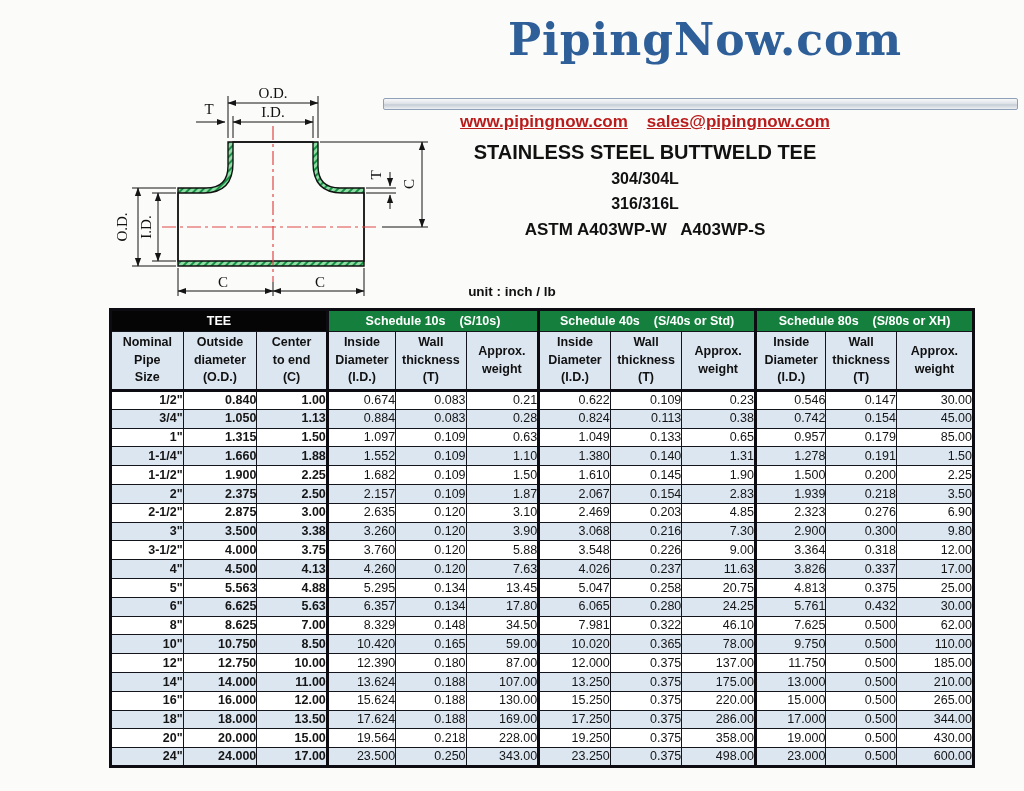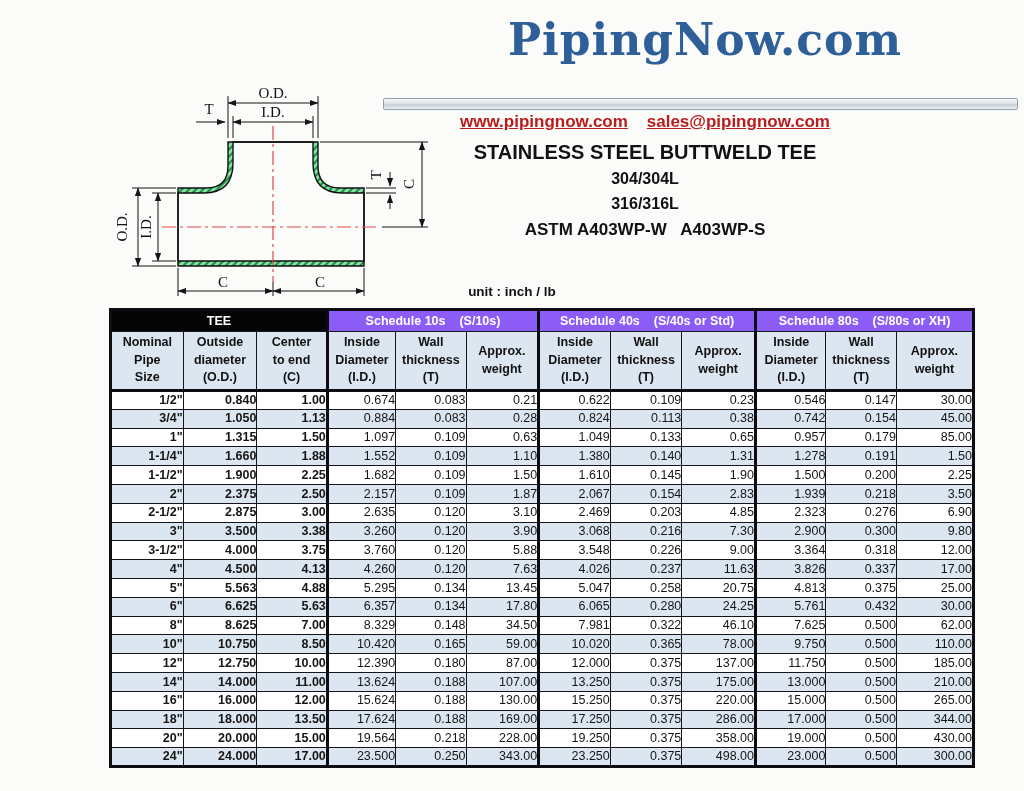--- a/index.html
+++ b/index.html
@@ -40,21 +40,21 @@
     position:absolute;left:109px;top:308px;width:866px;
     border-collapse:collapse;table-layout:fixed;
     font-size:12.5px;background:#fff;
     border:3px solid #0c0c12;
   }
   .dimtable th,.dimtable td{border:1.6px solid #14141c;padding:0;}
   .w0{width:67px}.w1{width:68px}.w2{width:65px}.w3{width:63px}.w4{width:65px}.w5{width:67px}
   .w6{width:66px}.w7{width:66px}.w8{width:68px}.w9{width:65px}.w10{width:65px}.w11{width:71px}
   tr.group-row{height:22px;}
   th.g-tee{background:#050505;color:#fff;font-size:12.5px;font-weight:bold;}
-  th.g-sched{background:#8b5cf6;color:#fff;font-size:12.5px;font-weight:bold;white-space:pre;}
+  th.g-sched{background:#15803d;color:#fff;font-size:12.5px;font-weight:bold;white-space:pre;}
   tr.sub-row th{
     height:57px;background:#dce6f1;color:#111;
     font-size:12.5px;font-weight:bold;line-height:1.4;
     white-space:pre-line;vertical-align:middle;text-align:center;
     border-bottom:3px solid #0c0c12;
   }
   .gsep{border-left:3.2px solid #0c0c12 !important;}
   tbody tr{height:18.8px;}
   tbody td{text-align:right;padding-right:7px;line-height:1;background:#fff;}
   tbody tr:nth-child(even) td{background:#dce6f1;}
@@ -474,16 +474,16 @@
         <td class="c1">24.000</td>
         <td class="c2">17.00</td>
         <td class="c3 gsep">23.500</td>
         <td class="c4">0.250</td>
         <td class="c5">343.00</td>
         <td class="c6 gsep">23.250</td>
         <td class="c7">0.375</td>
         <td class="c8">498.00</td>
         <td class="c9 gsep">23.000</td>
         <td class="c10">0.500</td>
-        <td class="c11">300.00</td>
+        <td class="c11">600.00</td>
       </tr>
     </tbody>
 </table>
 
 </body></html>

